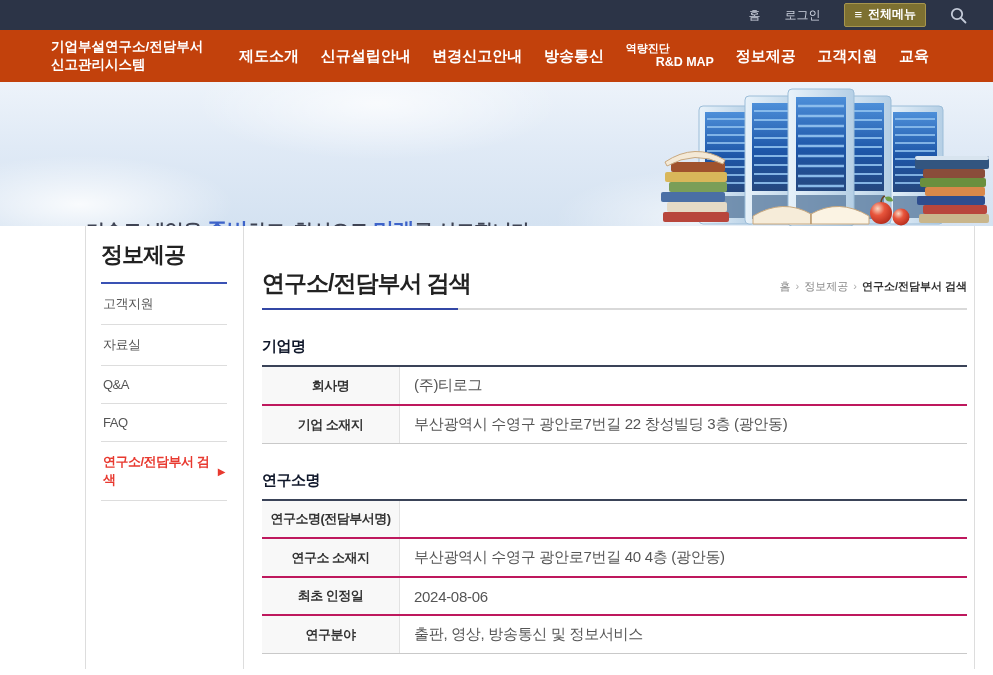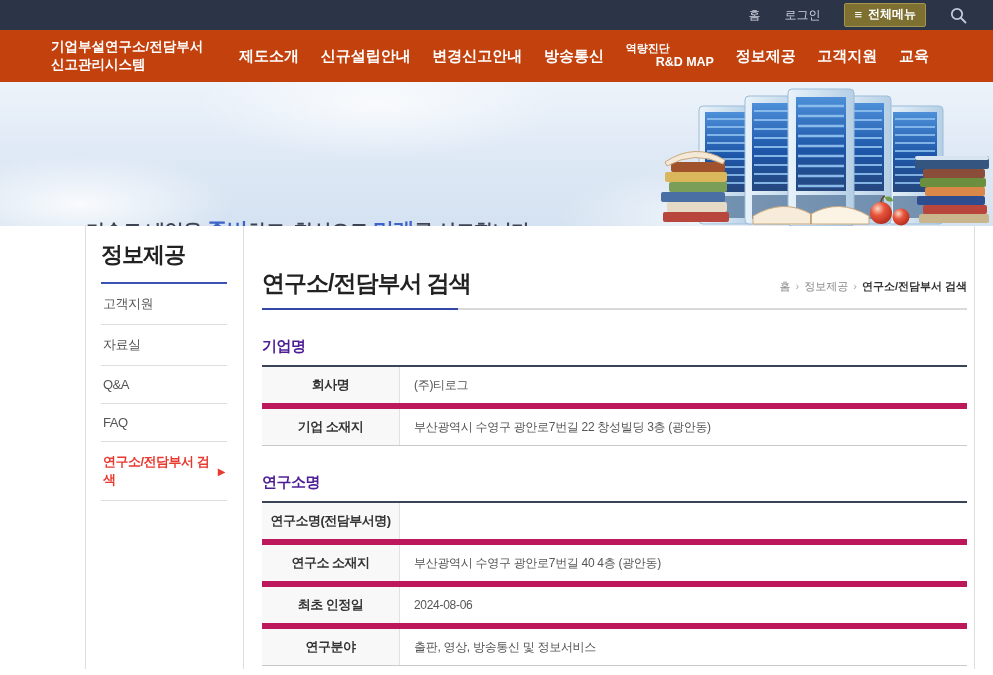--- a/index.html
+++ b/index.html
@@ -57,28 +57,28 @@
 
   .titlerow { display:flex; justify-content:space-between; align-items:flex-end;
     border-bottom:2px solid #d9d9d9; padding-bottom:9px; position:relative; }
   .titlerow::after { content:""; position:absolute; left:0; bottom:-2px;
     width:196px; height:2px; background:#3347a5; }
   .titlerow h1 { font-size:23px; color:#222; letter-spacing:-1px; }
   .breadcrumb { font-size:11px; color:#888; padding-bottom:5px;margin-top:39px; }
   .breadcrumb .sep { margin:0 5px; color:#aaa; }
   .breadcrumb .cur { color:#333; font-weight:bold; }
 
-  .sect h3 { font-size:15px; color:#4c1d95; margin:27px 0 9px; letter-spacing:-0.5px; }
+  .sect h3 { font-size:15px; color:#0f172a; margin:27px 0 9px; letter-spacing:-0.5px; }
   .tbl { border-top:2px solid #3a4358; border-bottom:1px solid #c9c9c9; }
   .trow { display:flex; }
-  .trow + .trow { border-top:6px solid #be185d; }
+  .trow + .trow { border-top:2px solid #be185d; }
   .th { width:138px; flex:none; background:#f8f8f8; border-right:1px solid #e2e2e2;
     font-size:13px; font-weight:bold; color:#333; display:flex; align-items:center;
     justify-content:center; padding:9px 4px; letter-spacing:-0.5px; }
-  .td { flex:1; font-size:12px; color:#555; display:flex; align-items:center;
+  .td { flex:1; font-size:15px; color:#555; display:flex; align-items:center;
     padding:9px 14px; letter-spacing:-0.3px; }
 </style>
 </head>
 <body>
 
 <div class="page">
 
   <div class="topbar">
     <a>홈</a>
     <a>로그인</a>

